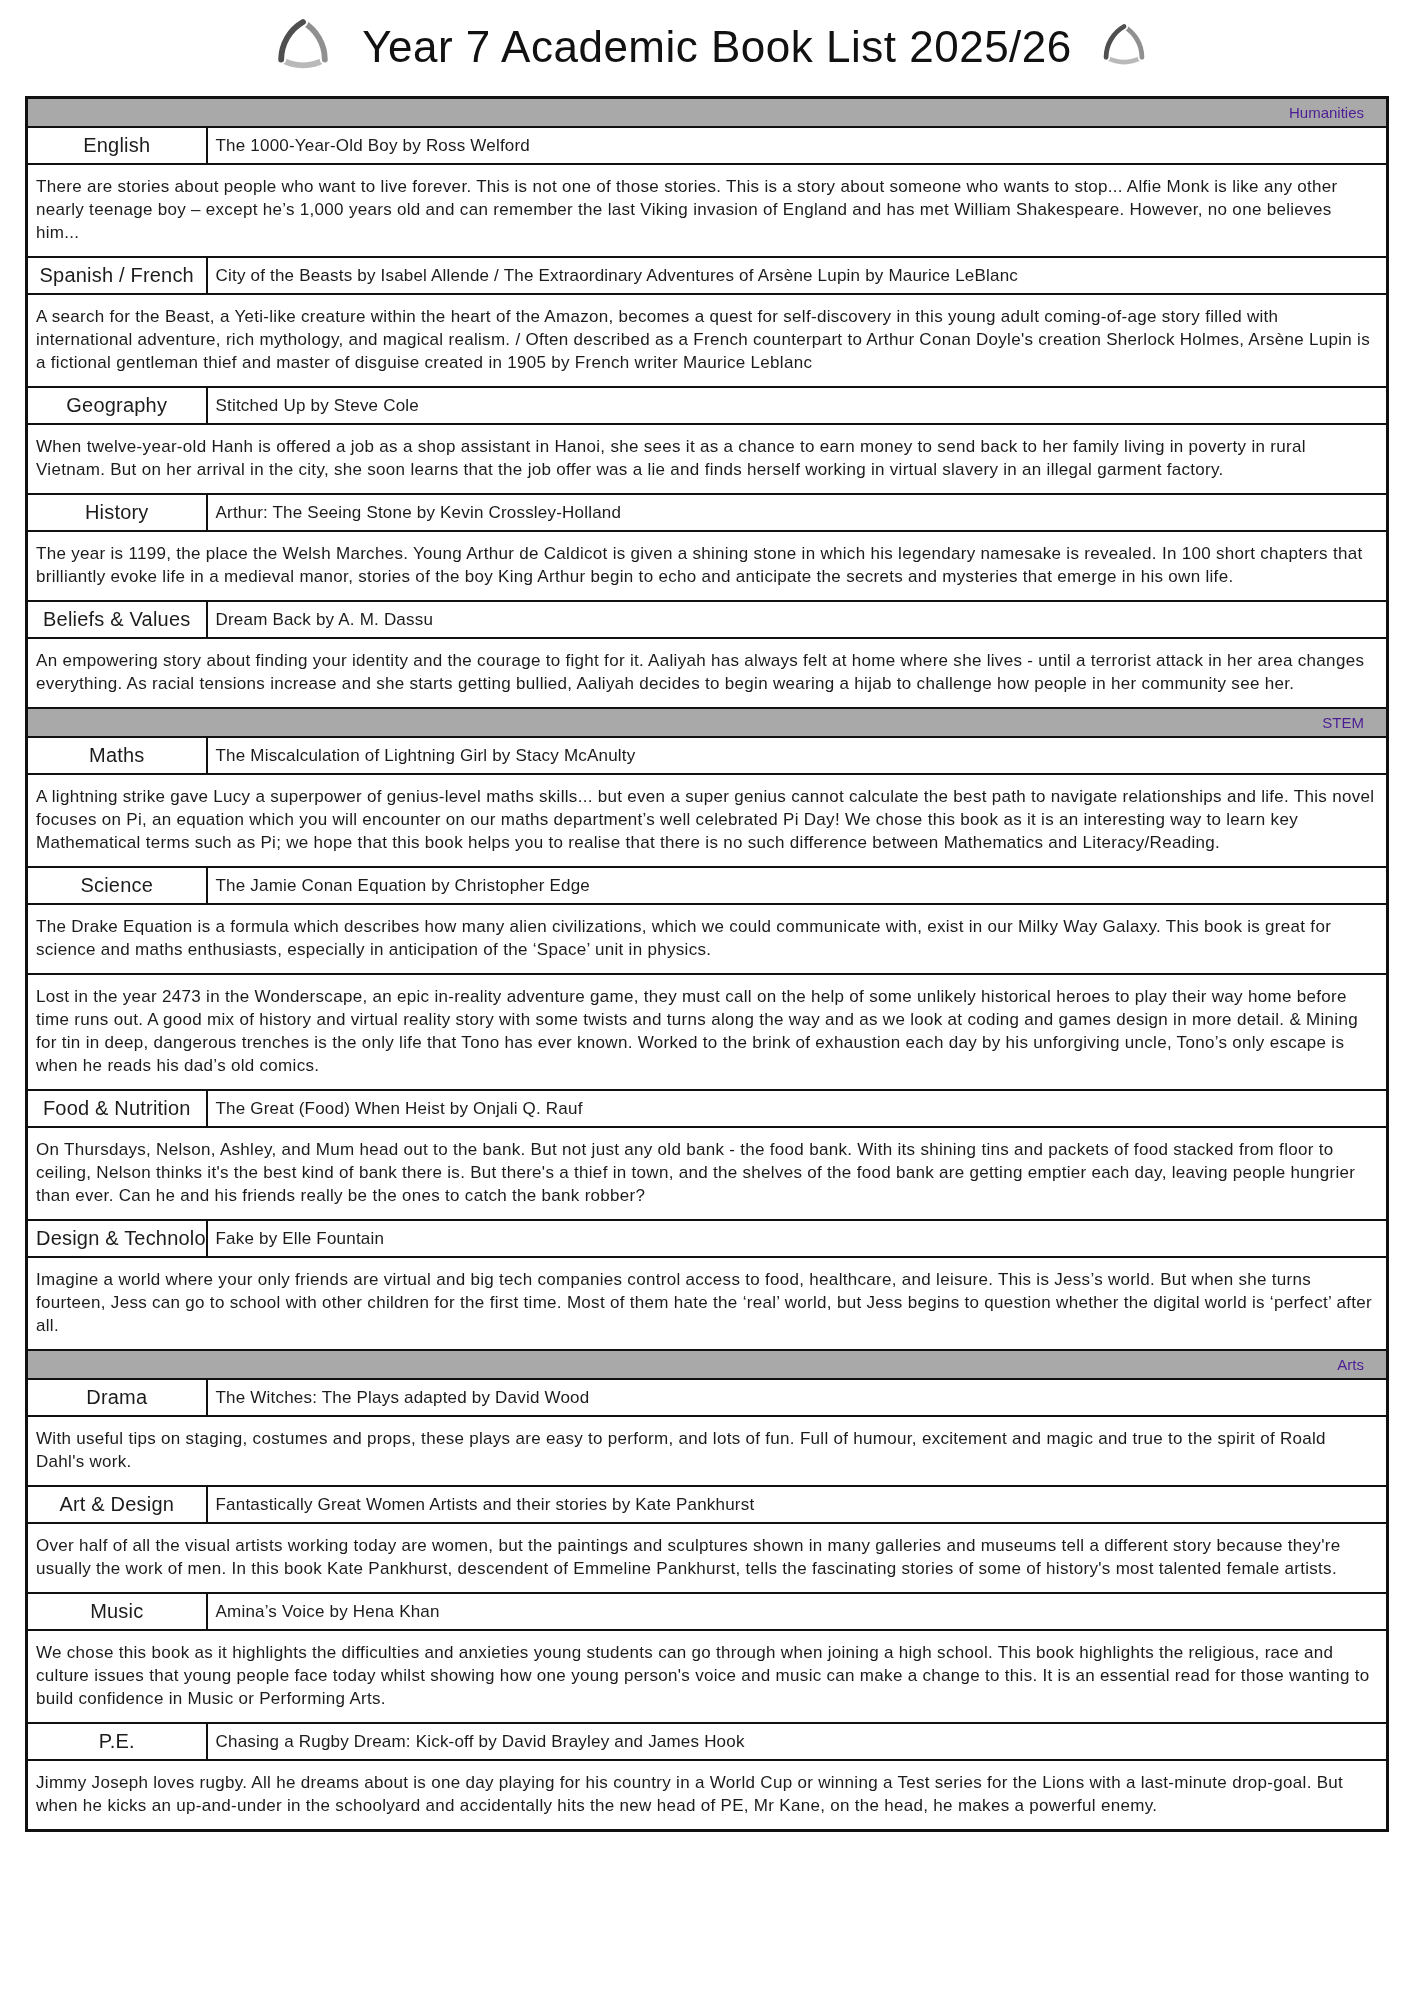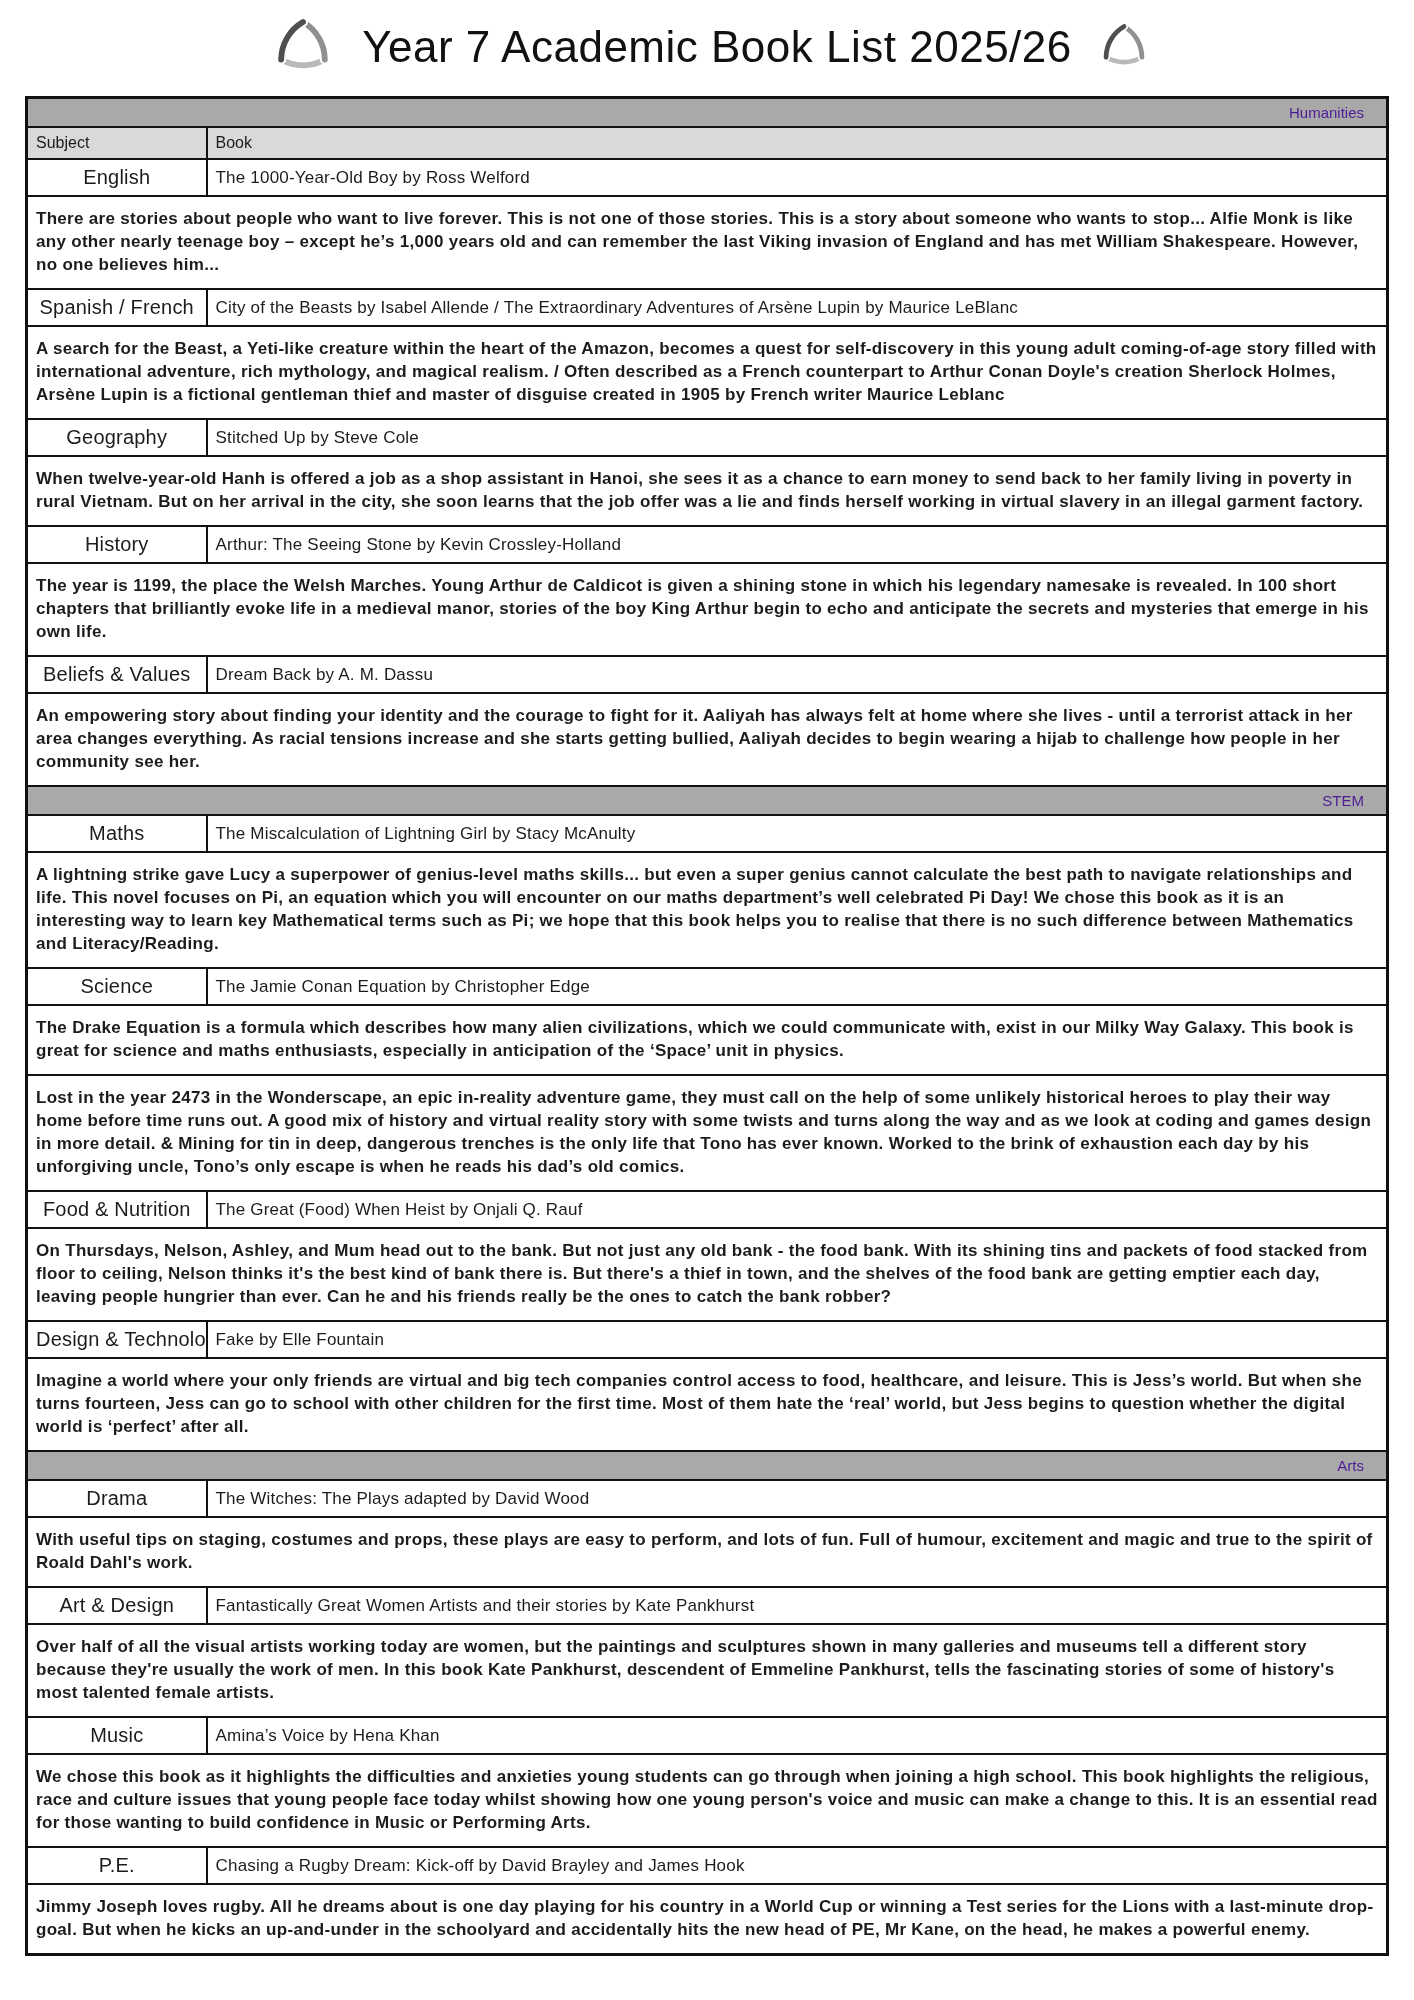--- a/index.html
+++ b/index.html
@@ -64,21 +64,20 @@
   tr.book-row td.subject-cell {
     font-size: 20px;
     white-space: nowrap;
     text-align: center;
   }
   td.desc-cell {
     font-size: 17px;
     letter-spacing: 0.3px;
     line-height: 23px;
     padding: 10px 8px 12px 8px;
-    font-weight: bold;
   }
 </style>
 </head>
 <body>
 
 <div class="page">
   <header class="masthead">
     <svg class="logo big" viewBox="0 0 100 100" aria-hidden="true">
       <path d="M 22 66 A 56 56 0 0 0 78 66" fill="none" stroke="#b9b9b9" stroke-width="7.5" stroke-linecap="round"></path>
       <path d="M 78 66 A 56 56 0 0 0 50 18" fill="none" stroke="#ffffff" stroke-width="13" stroke-linecap="round"></path>
@@ -99,24 +98,20 @@
   <table class="booklist">
     <colgroup>
       <col style="width:180px">
       <col>
     </colgroup>
     <tbody id="table-body">
   <tr class="section-row">
     <td colspan="2" class="section-cell">Humanities</td>
   </tr>
 
-  <tr class="colhead-row">
-    <td class="subject-cell">Subject</td>
-    <td>Book</td>
-  </tr>
 
   <tr class="book-row">
     <td class="subject-cell">English</td>
     <td class="book-cell">The 1000-Year-Old Boy by Ross Welford</td>
   </tr>
 
   <tr class="desc-row">
     <td colspan="2" class="desc-cell">There are stories about people who want to live forever. This is not one of those stories. This is a story about someone who wants to stop... Alfie Monk is like any other nearly teenage boy – except he’s 1,000 years old and can remember the last Viking invasion of England and has met William Shakespeare. However, no one believes him...</td>
   </tr>
 

